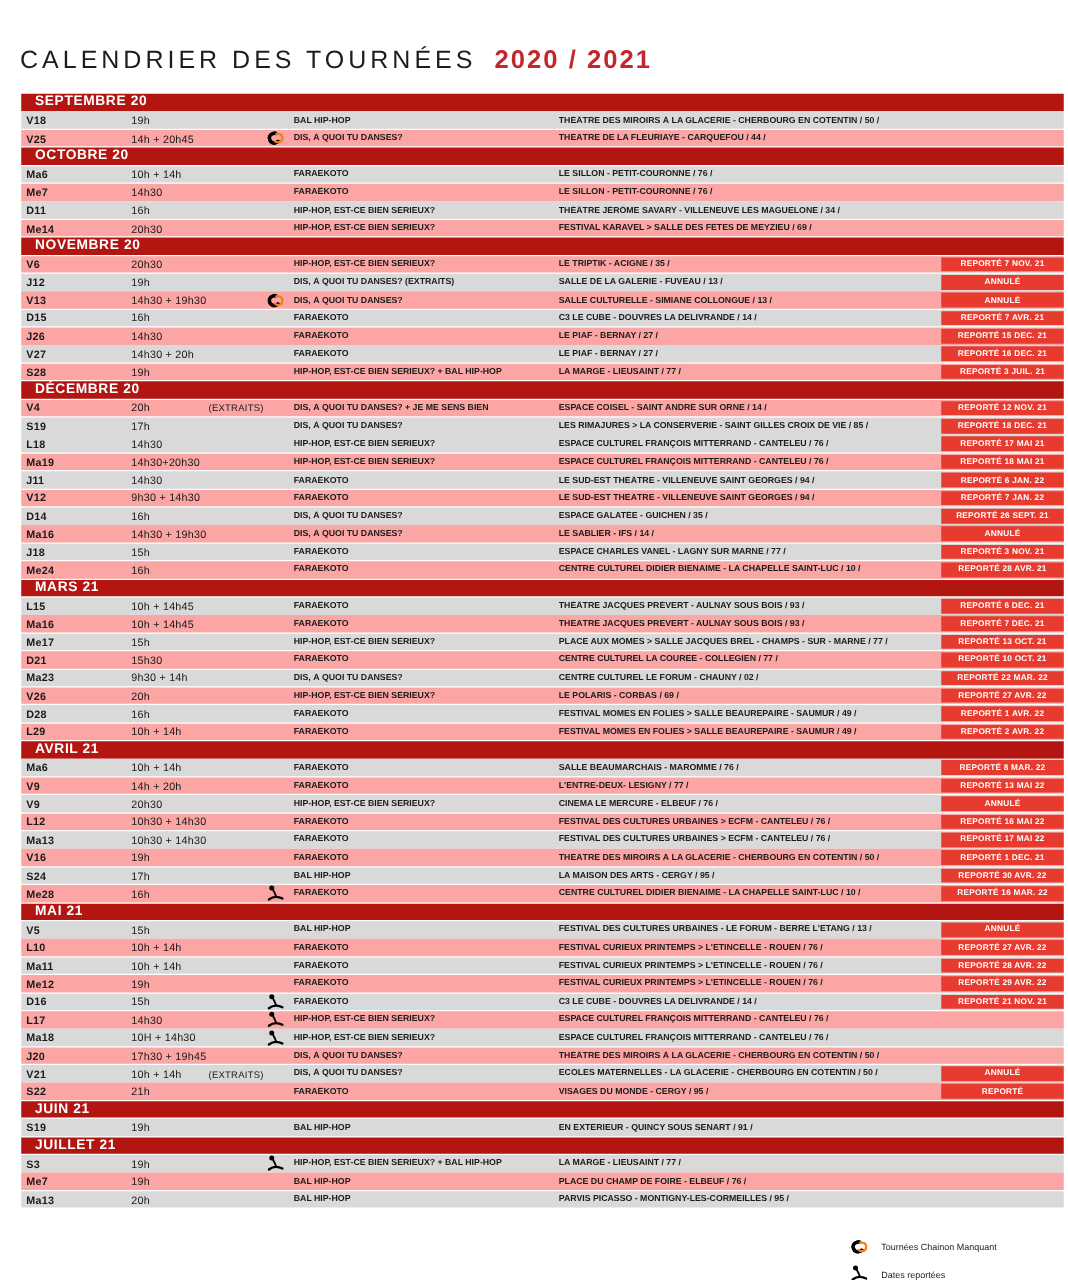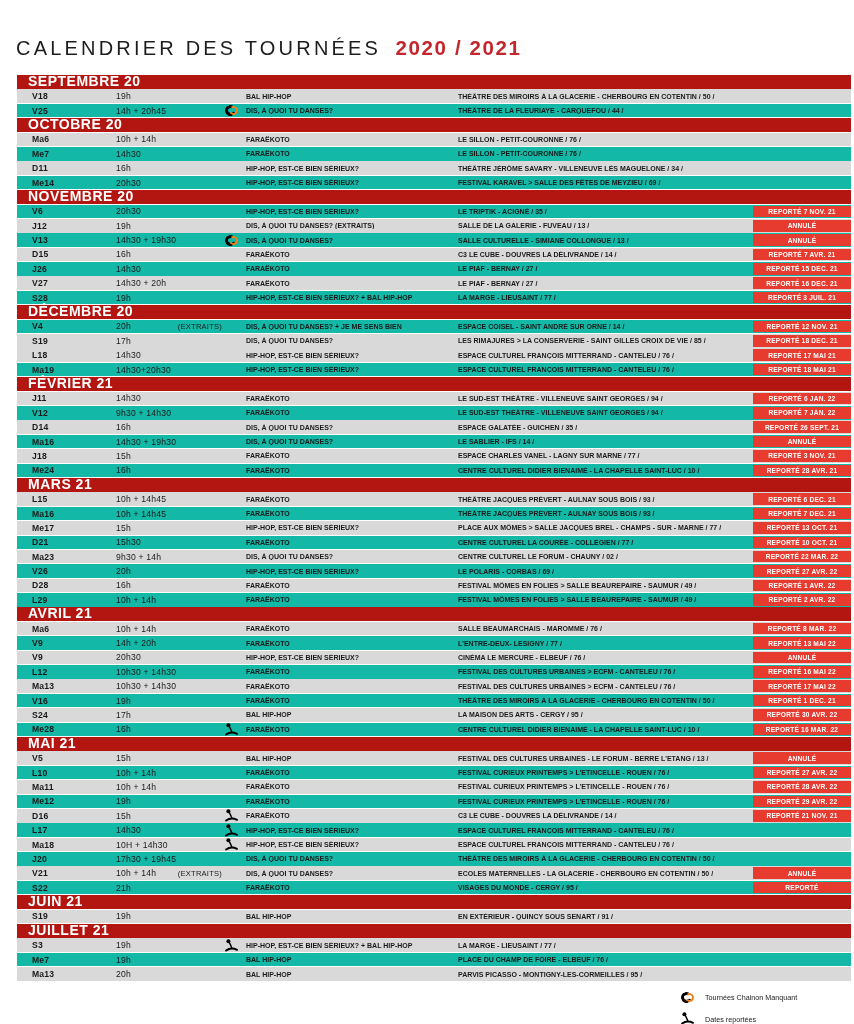--- a/index.html
+++ b/index.html
@@ -4,25 +4,25 @@
 <style>
   html,body{margin:0;padding:0;background:#ffffff;}
   .page{position:relative;width:854px;height:1024px;background:#fff;overflow:hidden;
         font-family:"Liberation Sans", sans-serif;color:#1a1a1a;margin-top:12px;}
   .header{position:absolute;left:16px;top:24px;white-space:nowrap;}
   .t1{font-size:20px;letter-spacing:3.2px;color:#1d1d1b;font-weight:400;}
   .t2{font-size:20.5px;font-weight:700;color:#c2272d;letter-spacing:1.6px;margin-left:10px;}
   .table{position:absolute;left:17px;top:63px;width:834px;}
   .month-bar{height:13.6px;margin-bottom:0.8px;background:#b31511;}
   .month-label{display:block;line-height:13.8px;padding-left:11px;color:#fff;
-               font-size:14px;font-weight:700;letter-spacing:0.5px;}
+               font-size:11px;font-weight:700;letter-spacing:0.5px;}
   .row{display:flex;align-items:center;height:13.6px;margin-bottom:0.8px;}
   .row.dark{background:#d9d9d9;}
-  .row.light{background:#14b8a6;}
-  .c-day{width:84px;padding-left:15px;font-weight:700;font-size:8.6px;letter-spacing:0.2px;}
+  .row.light{background:#fca5a5;}
+  .c-day{width:84px;padding-left:4px;font-weight:700;font-size:8.6px;letter-spacing:0.2px;}
   .c-time{width:109px;display:flex;align-items:flex-end;font-size:8.6px;letter-spacing:0.2px;}
   .t-note{margin-left:auto;padding-right:3px;font-size:7.6px;padding-left:10px;}
   .c-icon{width:21px;display:flex;align-items:center;}
   .c-title{width:212px;font-size:7px;font-weight:700;white-space:nowrap;overflow:hidden;}
   .c-venue{flex:1;font-size:7px;font-weight:700;white-space:nowrap;overflow:hidden;}
   .c-badge{width:98px;display:flex;}
   .badge{flex:1;height:11.6px;background:#e63b2e;color:#fff;font-size:6.6px;font-weight:700;
          display:flex;align-items:center;justify-content:center;letter-spacing:0.2px;white-space:nowrap;}
   .chainon{position:relative;width:13px;height:11px;display:inline-block;}
   .chainon::before{content:"";position:absolute;left:0;top:0;width:11px;height:11px;
@@ -248,23 +248,20 @@
         <span class="c-time">
           <span class="t-text">14h30+20h30</span>
         </span>
         <span class="c-icon"></span>
         <span class="c-title">HIP-HOP, EST-CE BIEN SÉRIEUX?</span>
         <span class="c-venue">ESPACE CULTUREL FRANÇOIS MITTERRAND - CANTELEU / 76 /</span>
         <span class="c-badge">
           <span class="badge">REPORTÉ 18 MAI 21</span>
         </span>
       </div>
-      <div class="month-bar">
-        <span class="month-label">FÉVRIER 21</span>
-      </div>
       <div class="row dark">
         <span class="c-day">J11</span>
         <span class="c-time">
           <span class="t-text">14h30</span>
         </span>
         <span class="c-icon"></span>
         <span class="c-title">FARAËKOTO</span>
         <span class="c-venue">LE SUD-EST THÉÂTRE - VILLENEUVE SAINT GEORGES / 94 /</span>
         <span class="c-badge">
           <span class="badge">REPORTÉ 6 JAN. 22</span>

